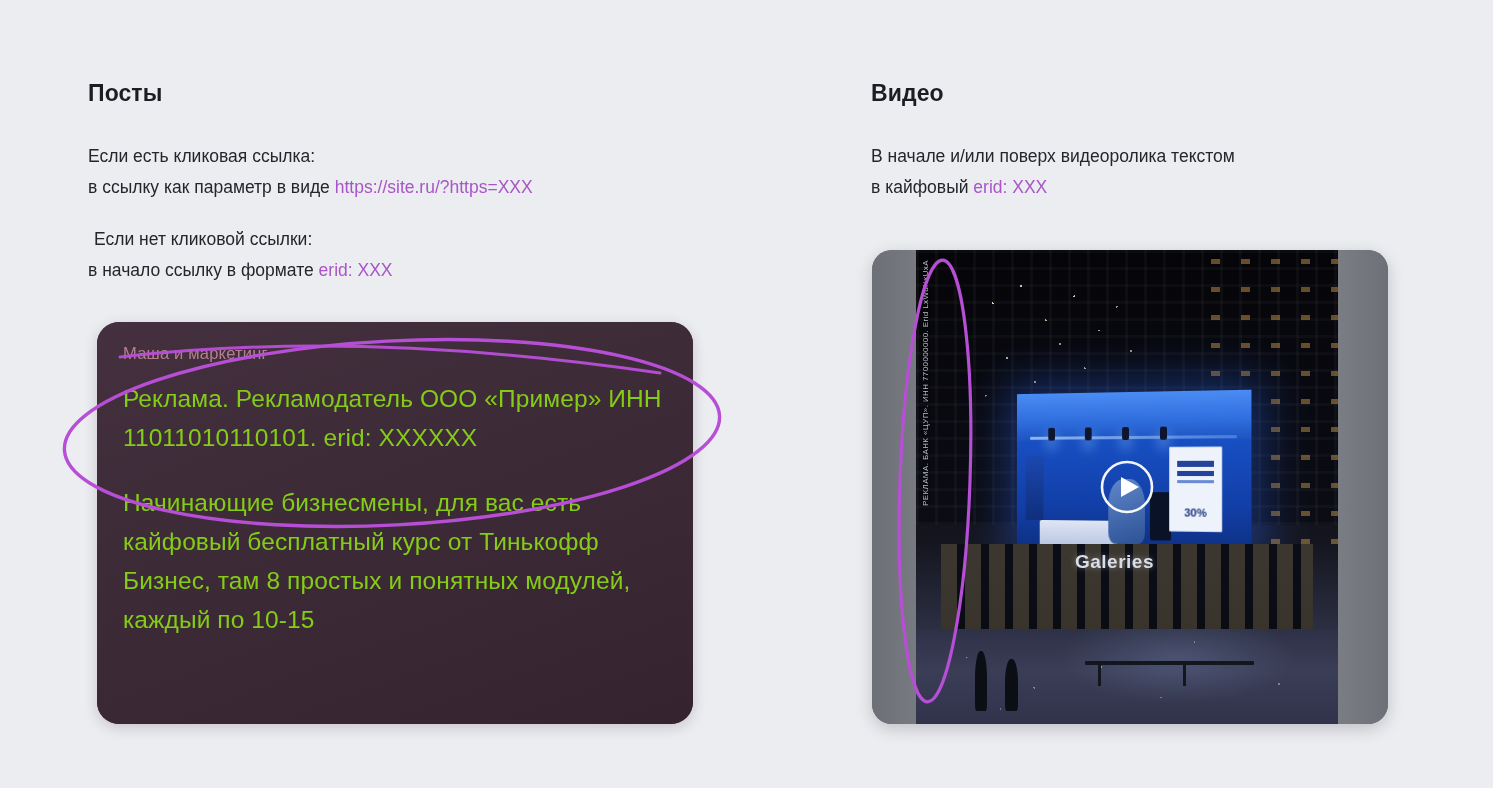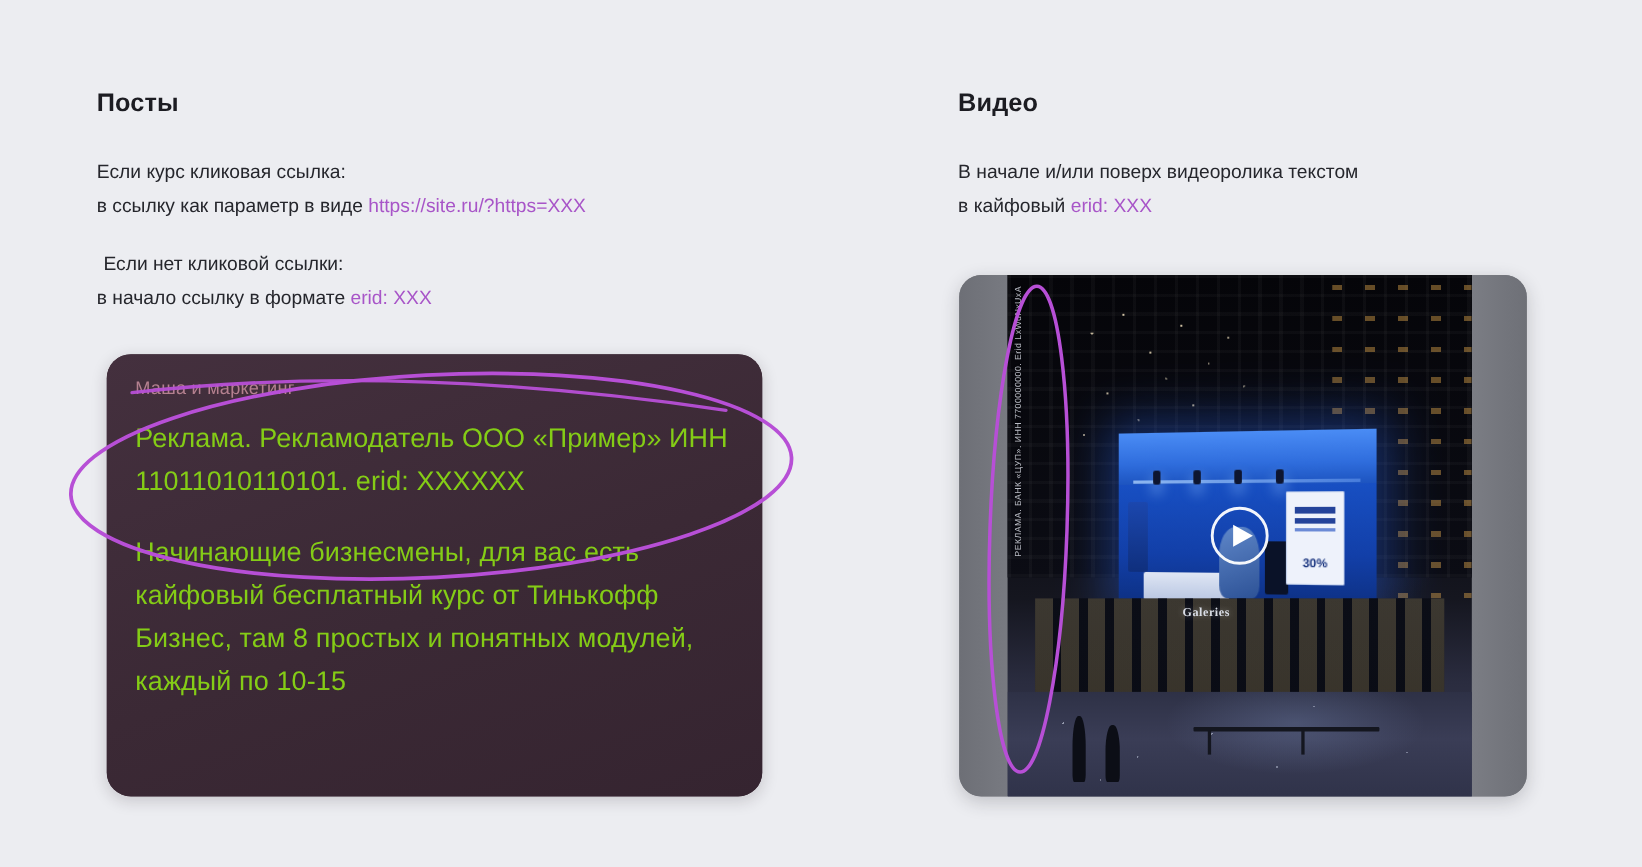--- a/index.html
+++ b/index.html
@@ -240,22 +240,22 @@
   }
   #podium-glass {
     position:absolute; inset:0;
     background: repeating-linear-gradient(90deg,
        rgba(186,162,96,0.30) 0px, rgba(186,162,96,0.30) 16px,
        rgba(10,12,20,0.92) 16px, rgba(10,12,20,0.92) 24px);
     opacity:.85;
   }
   #podium-sign {
     position:absolute; left:36%; top:8%;
-    font-size:11px; font-weight:700; color:#d9dde6; letter-spacing:.5px;
-    font-family:Liberation Serif, serif;
+    font-size:19px; font-weight:700; color:#d9dde6; letter-spacing:.5px;
+    font-family:Liberation Sans, sans-serif;
     text-shadow:0 0 6px rgba(255,255,255,.35);
     text-align:right;
   }
 
   
   #plaza {
     position: absolute; left: 0; right: 0; bottom: 0; height: 20%;
     background:
       radial-gradient(ellipse 40% 70% at 62% 30%, rgba(150,175,230,.22) 0%, transparent 70%),
       linear-gradient(180deg, #2e3146 0%, #3a3d56 45%, #30334a 100%);
@@ -324,21 +324,21 @@
 </style>
 </head>
 <body>
 
 <div id="stage">
 
   <div class="column" id="col-posts">
 
     <div class="col-heading" style="left:0;top:80px;">Посты</div>
 
-    <div class="col-para" style="left:0;top:141px;">Если курс кликовая ссылка:</div>
+    <div class="col-para" style="left:0;top:141px;">Если есть кликовая ссылка:</div>
 
     <div class="col-para" style="left:0;top:172px;">
       <span>в ссылку как параметр в виде </span><span class="accent">https://site.ru/?https=XXX</span>
     </div>
 
     <div class="col-para" style="left:6px;top:224px;">Если нет кликовой ссылки:</div>
 
     <div class="col-para" style="left:0;top:255px;">
       <span>в начало ссылку в формате </span><span class="accent">erid: XXX</span>
     </div>

